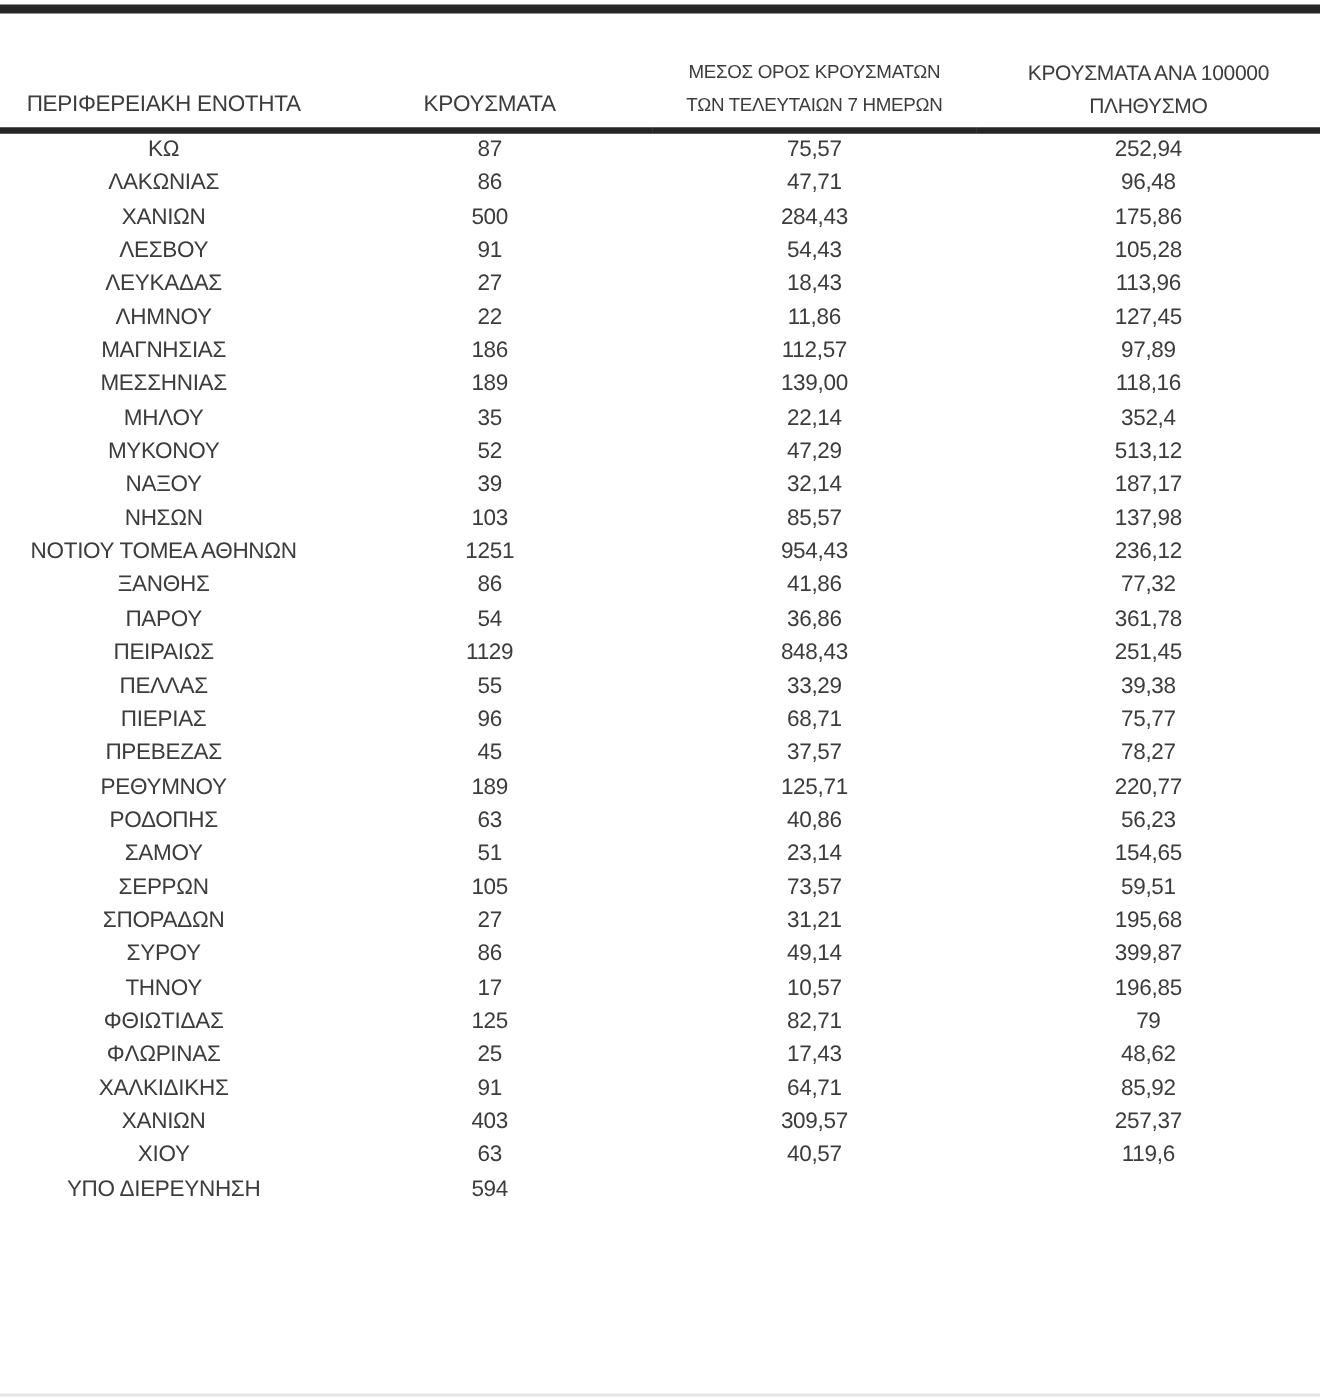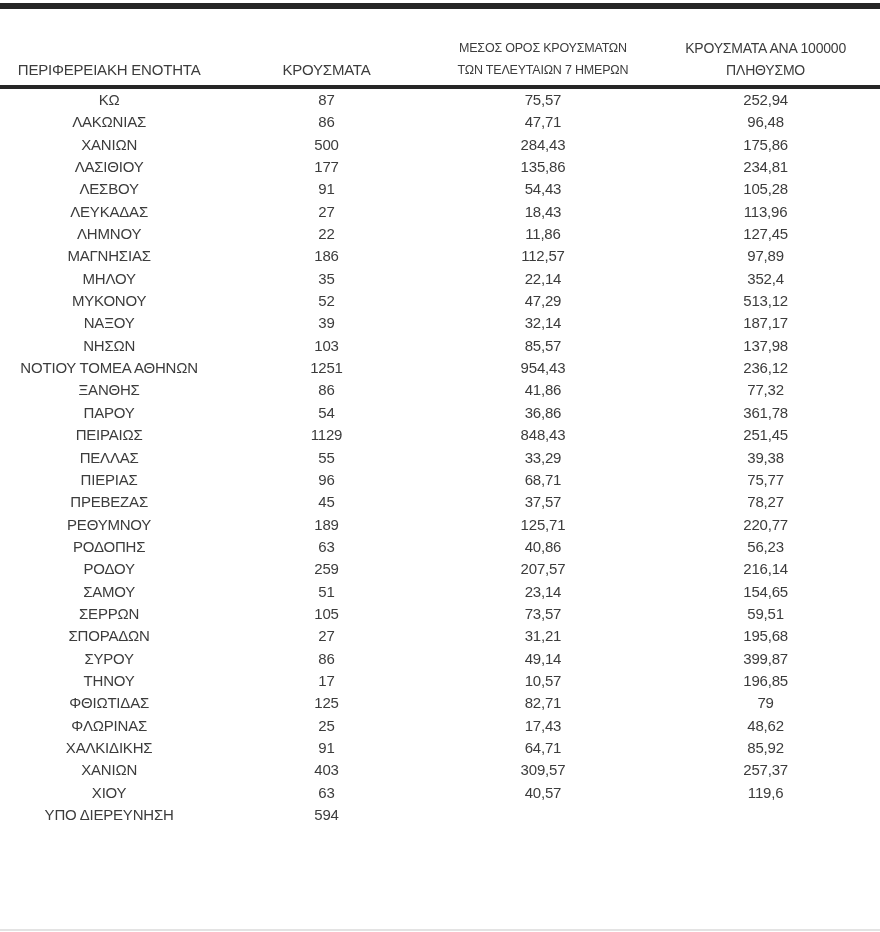--- a/index.html
+++ b/index.html
@@ -105,26 +105,20 @@
     <td>47,71</td>
     <td>96,48</td>
   </tr>
         <tr>
     <td>ΧΑΝΙΩΝ</td>
     <td>500</td>
     <td>284,43</td>
     <td>175,86</td>
   </tr>
         <tr>
-    <td>ΛΑΣΙΘΙΟΥ</td>
-    <td>177</td>
-    <td>135,86</td>
-    <td>234,81</td>
-  </tr>
-        <tr>
     <td>ΛΕΣΒΟΥ</td>
     <td>91</td>
     <td>54,43</td>
     <td>105,28</td>
   </tr>
         <tr>
     <td>ΛΕΥΚΑΔΑΣ</td>
     <td>27</td>
     <td>18,43</td>
     <td>113,96</td>
@@ -135,20 +129,26 @@
     <td>11,86</td>
     <td>127,45</td>
   </tr>
         <tr>
     <td>ΜΑΓΝΗΣΙΑΣ</td>
     <td>186</td>
     <td>112,57</td>
     <td>97,89</td>
   </tr>
         <tr>
+    <td>ΜΕΣΣΗΝΙΑΣ</td>
+    <td>189</td>
+    <td>139,00</td>
+    <td>118,16</td>
+  </tr>
+        <tr>
     <td>ΜΗΛΟΥ</td>
     <td>35</td>
     <td>22,14</td>
     <td>352,4</td>
   </tr>
         <tr>
     <td>ΜΥΚΟΝΟΥ</td>
     <td>52</td>
     <td>47,29</td>
     <td>513,12</td>
@@ -213,26 +213,20 @@
     <td>125,71</td>
     <td>220,77</td>
   </tr>
         <tr>
     <td>ΡΟΔΟΠΗΣ</td>
     <td>63</td>
     <td>40,86</td>
     <td>56,23</td>
   </tr>
         <tr>
-    <td>ΡΟΔΟΥ</td>
-    <td>259</td>
-    <td>207,57</td>
-    <td>216,14</td>
-  </tr>
-        <tr>
     <td>ΣΑΜΟΥ</td>
     <td>51</td>
     <td>23,14</td>
     <td>154,65</td>
   </tr>
         <tr>
     <td>ΣΕΡΡΩΝ</td>
     <td>105</td>
     <td>73,57</td>
     <td>59,51</td>

